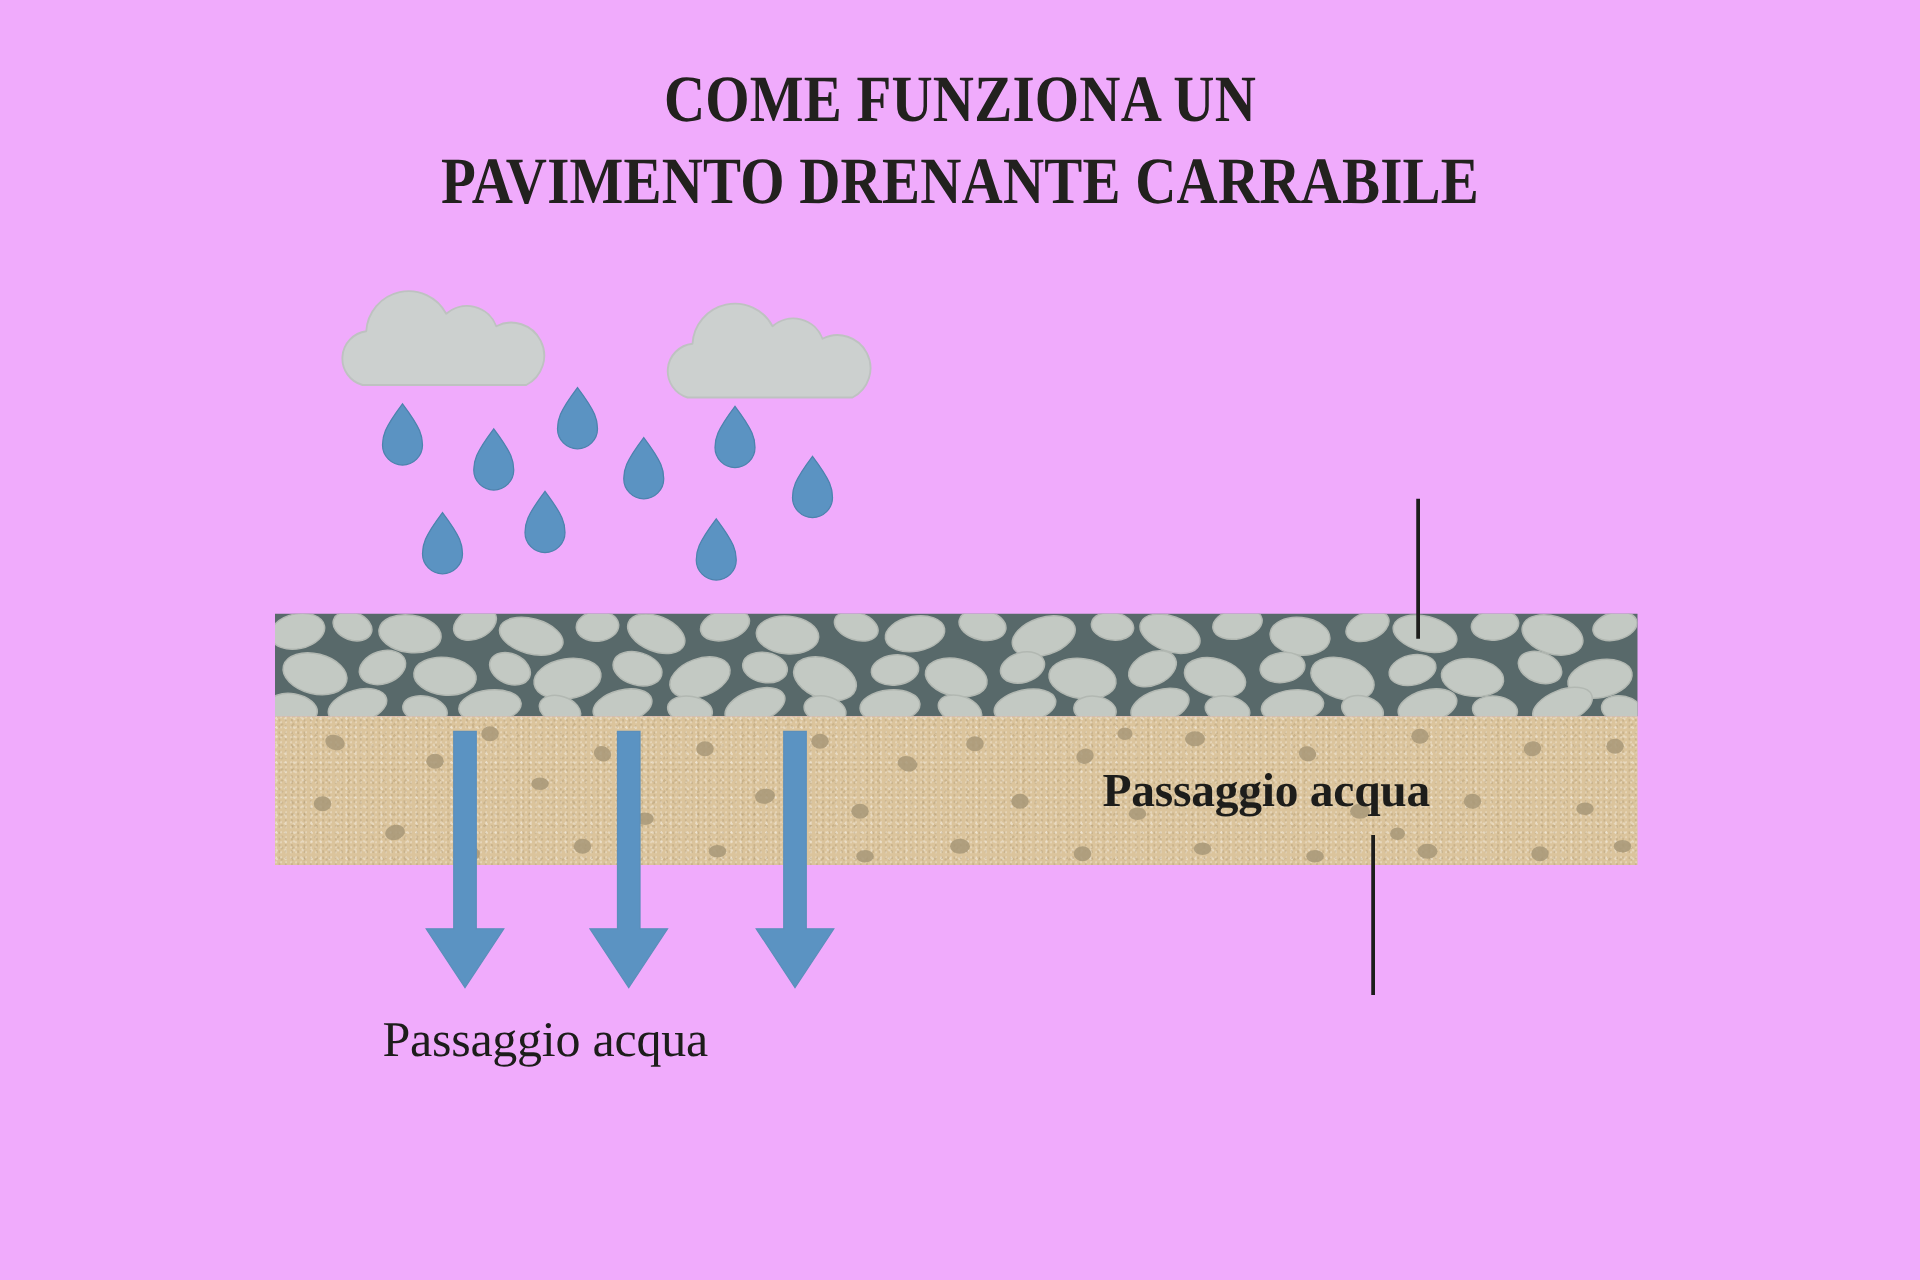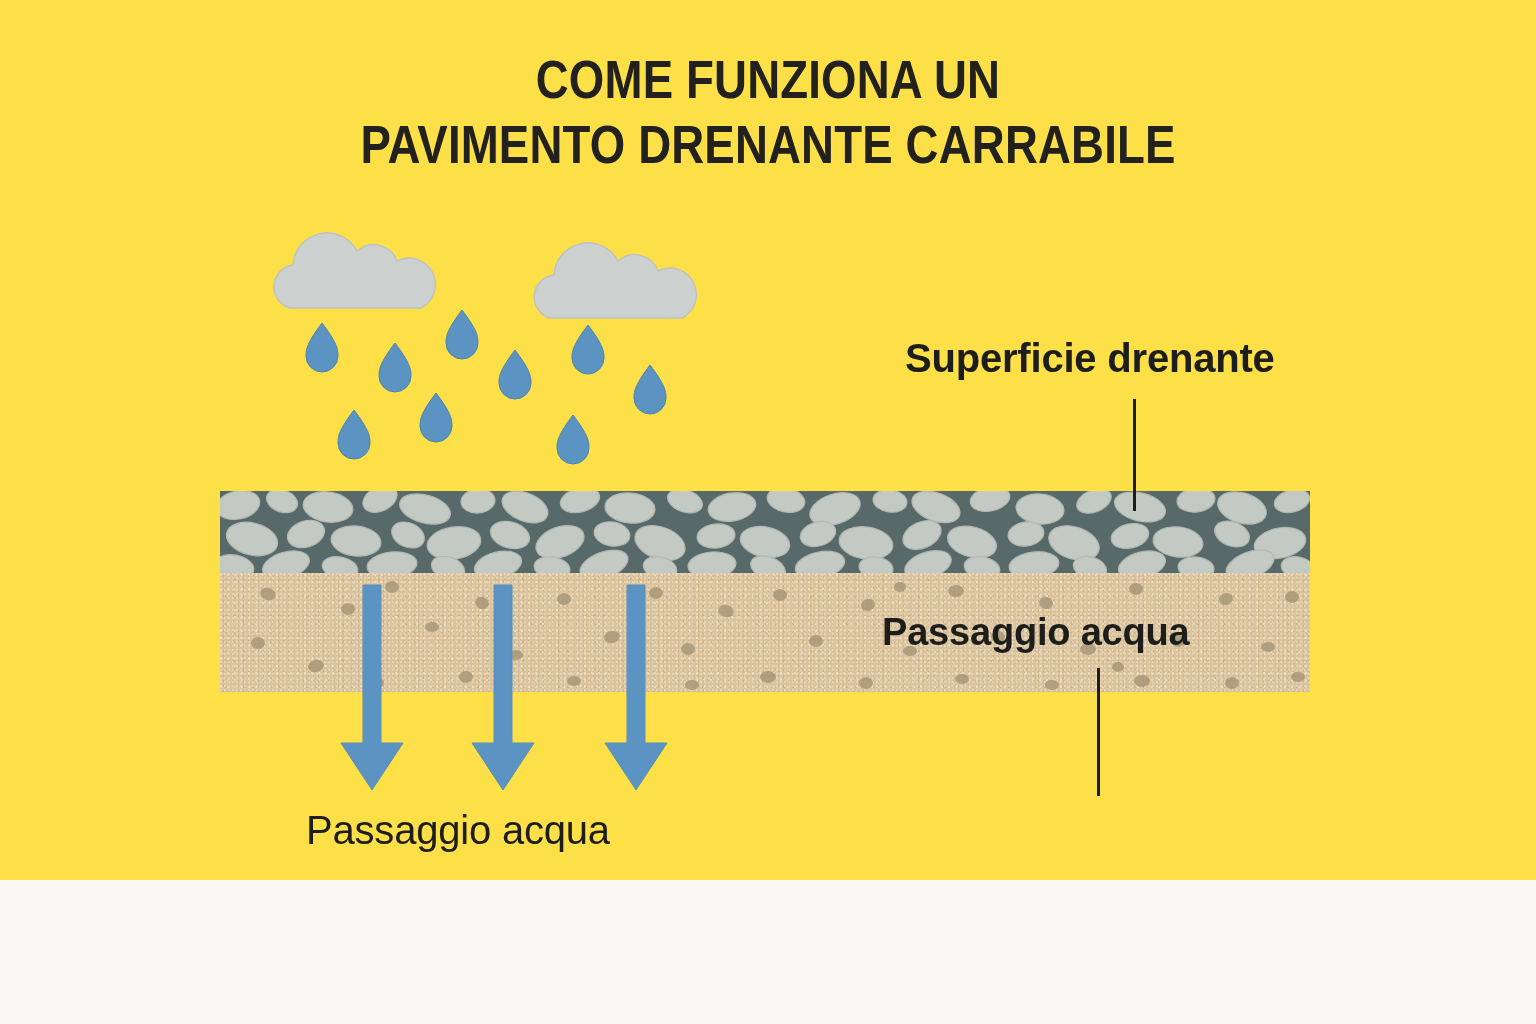--- a/index.html
+++ b/index.html
@@ -9,22 +9,23 @@
   body {
     width: 1536px;
     height: 1024px;
     background: #faf8f2;
     font-family: "Liberation Sans", sans-serif;
     overflow: hidden;
   }
   #stage {
     position: relative;
     width: 1536px;
-    height: 880px;
-    background: #fde047;
+    height: 1024px;
+    background: #f0abfc;
+    font-family: Liberation Serif, serif;
   }
 
   
   .title-block {
     position: absolute;
     left: 0;
     top: 48px;
     width: 1536px;
     text-align: center;
     color: #22211e;
@@ -312,17 +313,16 @@
         <path d="M63 10 h18 v158 h22 L72 215 L41 168 h22 z"></path>
         <path d="M194 10 h18 v158 h22 L203 215 L172 168 h22 z"></path>
         <path d="M327 10 h18 v158 h22 L336 215 L305 168 h22 z"></path>
       </g>
     </svg>
   </div>
 
   <div class="leader leader-surface"></div>
   <div class="leader leader-subbase"></div>
 
-  <div class="label label-surface">Superficie drenante</div>
   <div class="label label-sandwater">Passaggio acqua</div>
   <div class="label label-bottomwater">Passaggio acqua</div>
 
 </div>
 
 </body></html>

